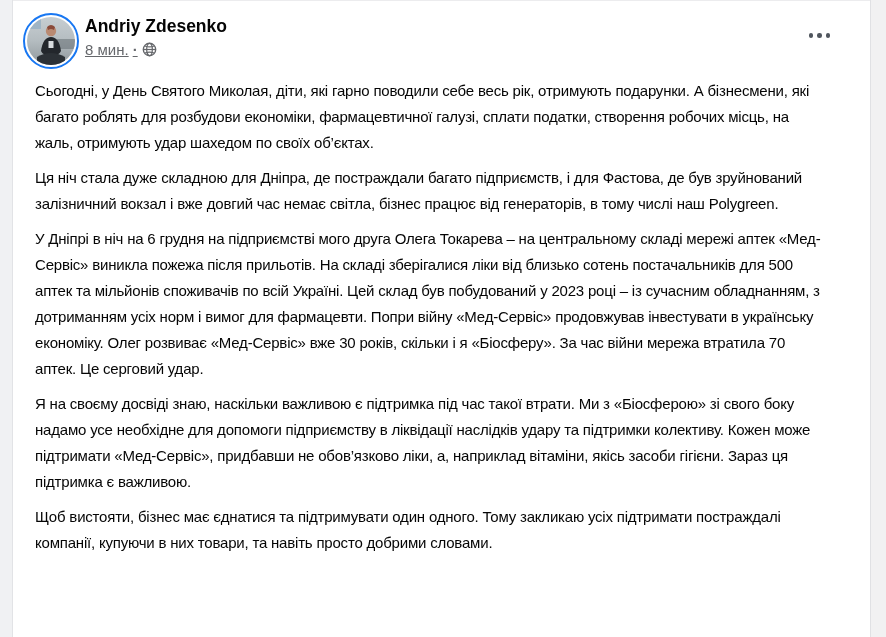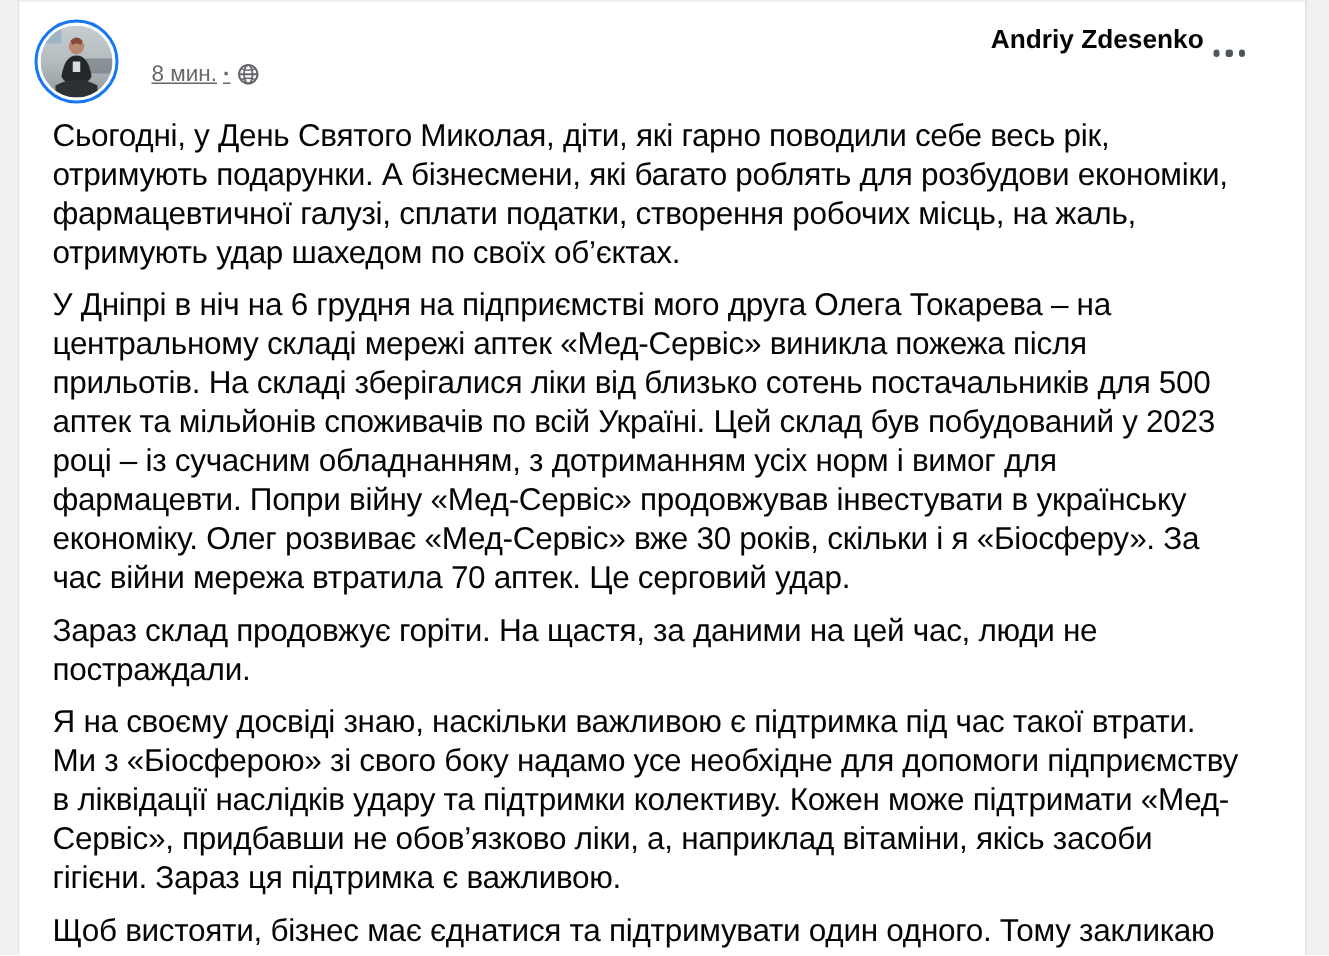--- a/index.html
+++ b/index.html
@@ -35,21 +35,21 @@
     border:2.5px solid #1877F2;
     box-sizing:border-box;
     padding:2px;
     flex:0 0 auto;
     cursor:pointer;
     background:#fff;
   }
   .avatar-photo{
     width:100%;height:100%;border-radius:50%;overflow:hidden;display:block;
   }
-  .head-text{margin-left:22px;padding-top:2px;flex:1 1 auto;text-align:right;}
+  .head-text{margin-left:6px;padding-top:2px;flex:1 1 auto;}
   .author{
     font-size:17.5px;font-weight:700;color:#050505;line-height:22px;
     cursor:pointer;
   }
   .meta{
     display:flex;align-items:center;gap:4px;
     font-size:15px;color:#65676B;line-height:19px;margin-top:3px;text-decoration:underline;
   }
   .meta .sep{font-weight:700;}
   .globe{display:inline-flex;align-items:center;}
@@ -57,21 +57,21 @@
     flex:0 0 auto;
     display:flex;gap:4px;align-items:center;
     padding:10px 6px;margin-right:18px;margin-top:10px;
     cursor:pointer;border-radius:18px;
   }
   .menu-btn .dot{width:4.5px;height:4.5px;border-radius:50%;background:#50565e;}
   
   .post-body{margin-top:9px;padding-left:12px;padding-right:10px;}
   .post-body p{
     margin:0 16px 9px 0;
-    font-size:21px;
+    font-size:15px;
     line-height:26px;
     color:#050505;
     letter-spacing:-0.2px;
   }
   .post-body p:last-child{margin-bottom:0;}
 </style>
 </head>
 <body>
 
 <div class="page">
@@ -119,22 +119,22 @@
 
       <div class="menu-btn" aria-label="Actions for this post">
         <span class="dot"></span>
         <span class="dot"></span>
         <span class="dot"></span>
       </div>
     </div>
 
     <div class="post-body">
       <p>Сьогодні, у День Святого Миколая, діти, які гарно поводили себе весь рік, отримують подарунки. А бізнесмени, які багато роблять для розбудови економіки, фармацевтичної галузі, сплати податки, створення робочих місць, на жаль, отримують удар шахедом по своїх об’єктах.</p>
+      <p>Ця ніч стала дуже складною для Дніпра, де постраждали багато підприємств, і для Фастова, де був зруйнований залізничний вокзал і вже довгий час немає світла, бізнес працює від генераторів, в тому числі наш Polygreen.</p>
       <p>У Дніпрі в ніч на 6 грудня на підприємстві мого друга Олега Токарева – на центральному складі мережі аптек «Мед-Сервіс» виникла пожежа після прильотів. На складі зберігалися ліки від близько сотень постачальників для 500 аптек та мільйонів споживачів по всій Україні. Цей склад був побудований у 2023 році – із сучасним обладнанням, з дотриманням усіх норм і вимог для фармацевти. Попри війну «Мед-Сервіс» продовжував інвестувати в українську економіку. Олег розвиває «Мед-Сервіс» вже 30 років, скільки і я «Біосферу». За час війни мережа втратила 70 аптек. Це серговий удар.</p>
-      <p>Зараз склад продовжує горіти. На щастя, за даними на цей час, люди не постраждали.</p>
       <p>Я на своєму досвіді знаю, наскільки важливою є підтримка під час такої втрати. Ми з «Біосферою» зі свого боку надамо усе необхідне для допомоги підприємству в ліквідації наслідків удару та підтримки колективу. Кожен може підтримати «Мед-Сервіс», придбавши не обов’язково ліки, а, наприклад вітаміни, якісь засоби гігієни. Зараз ця підтримка є важливою.</p>
       <p>Щоб вистояти, бізнес має єднатися та підтримувати один одного. Тому закликаю усіх підтримати постраждалі компанії, купуючи в них товари, та навіть просто добрими словами.</p>
     </div>
 
   </div>
 
   <div class="gutter-right"></div>
 </div>
 
 </body></html>

